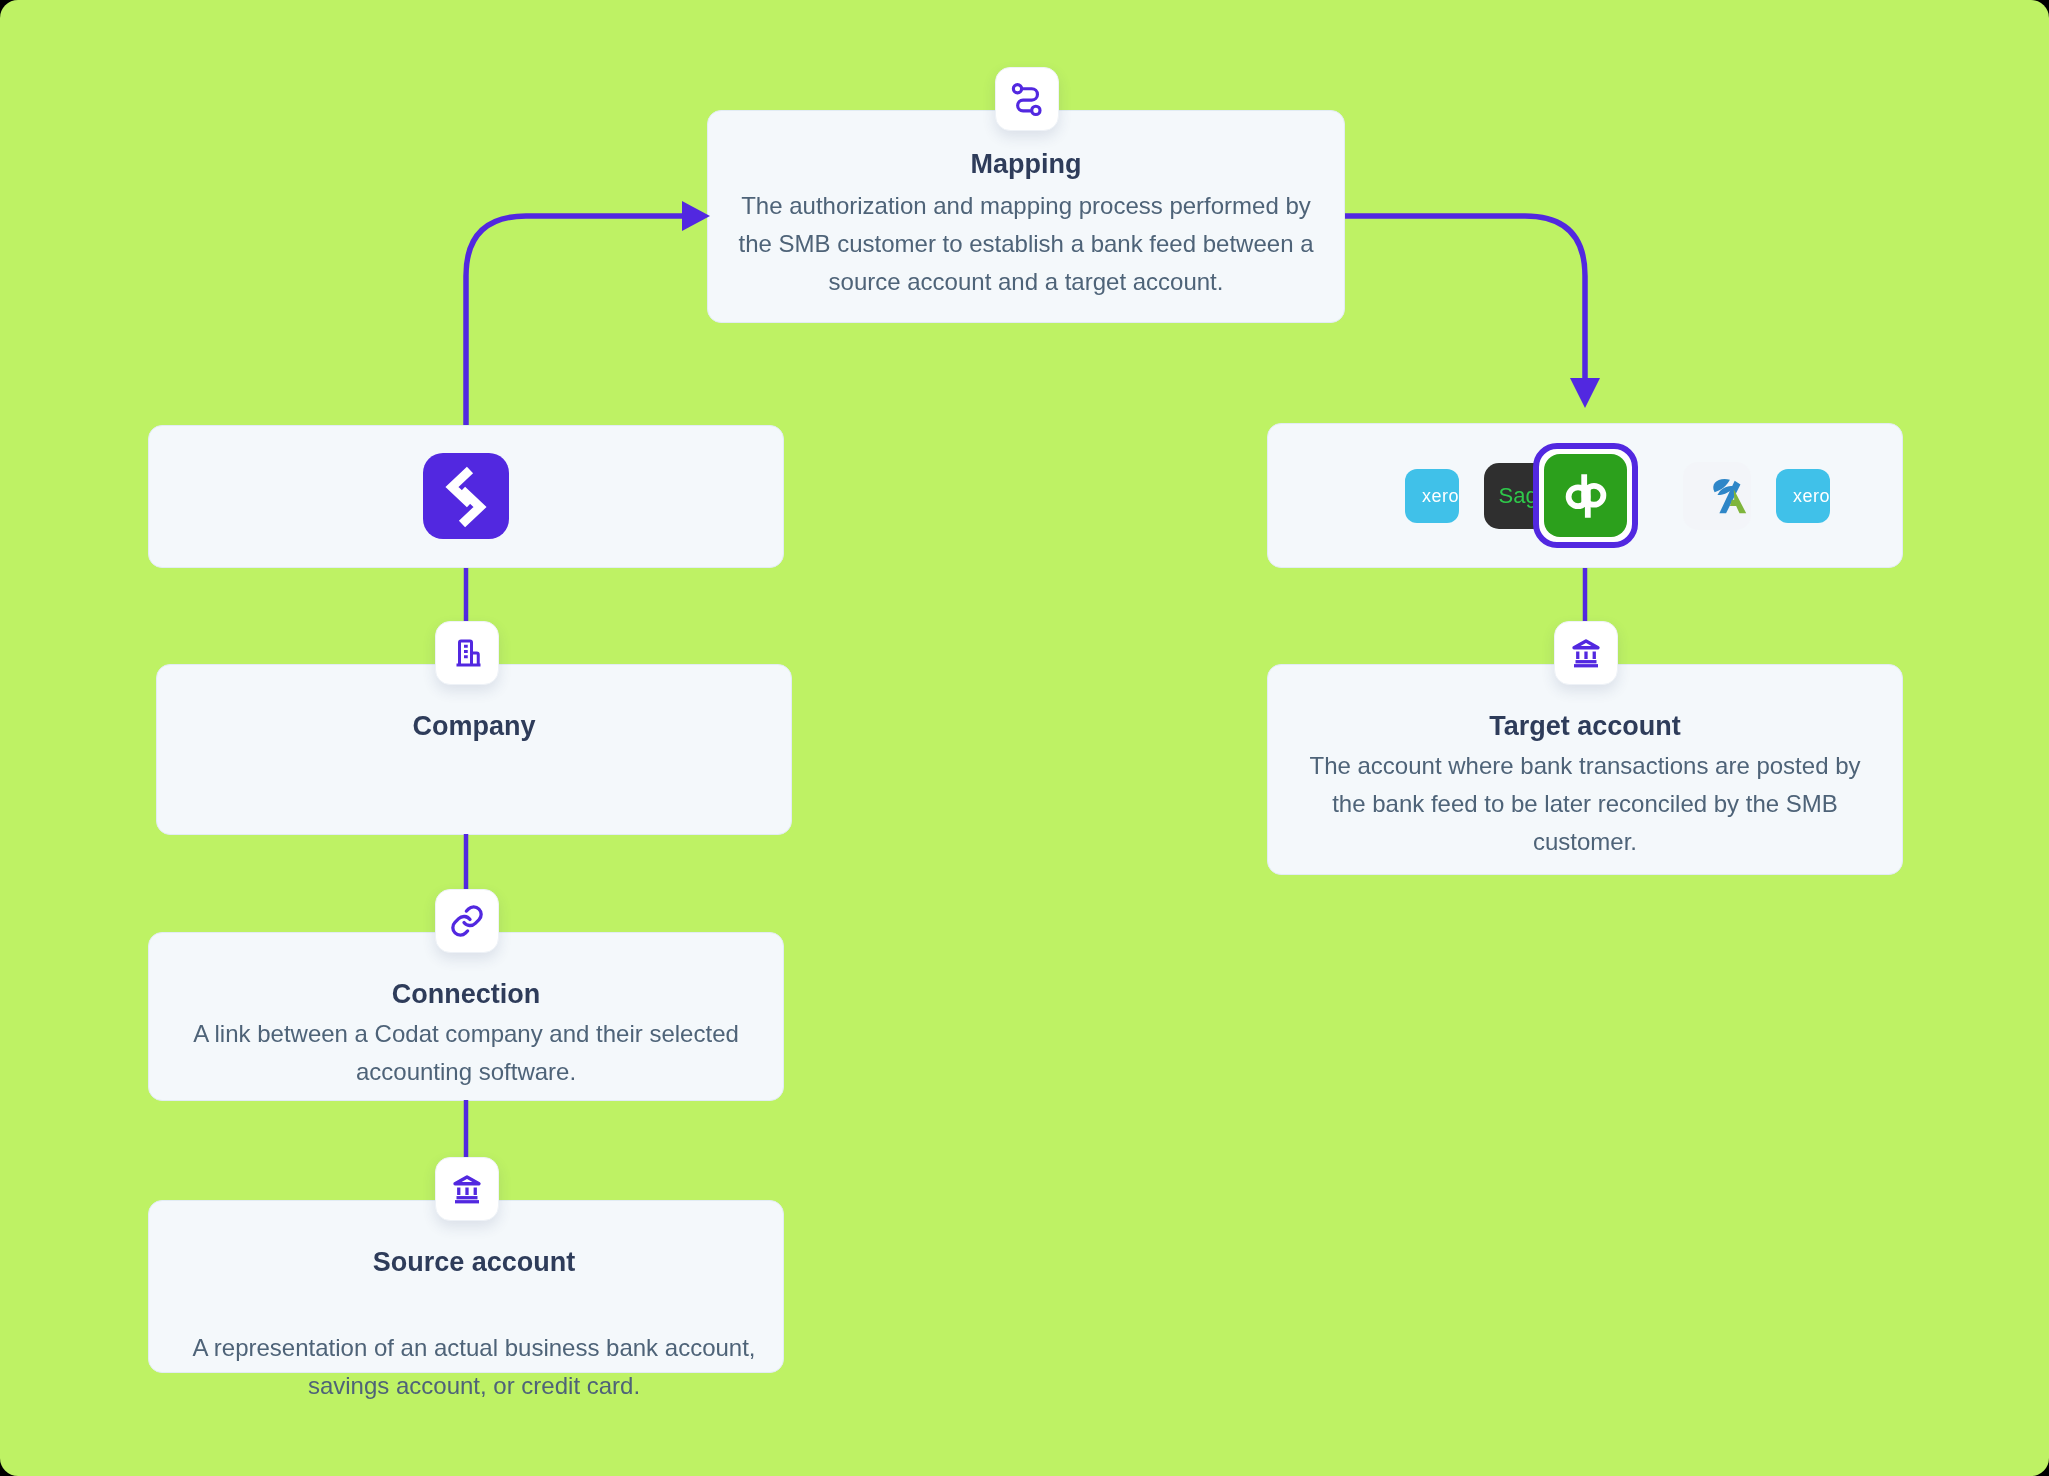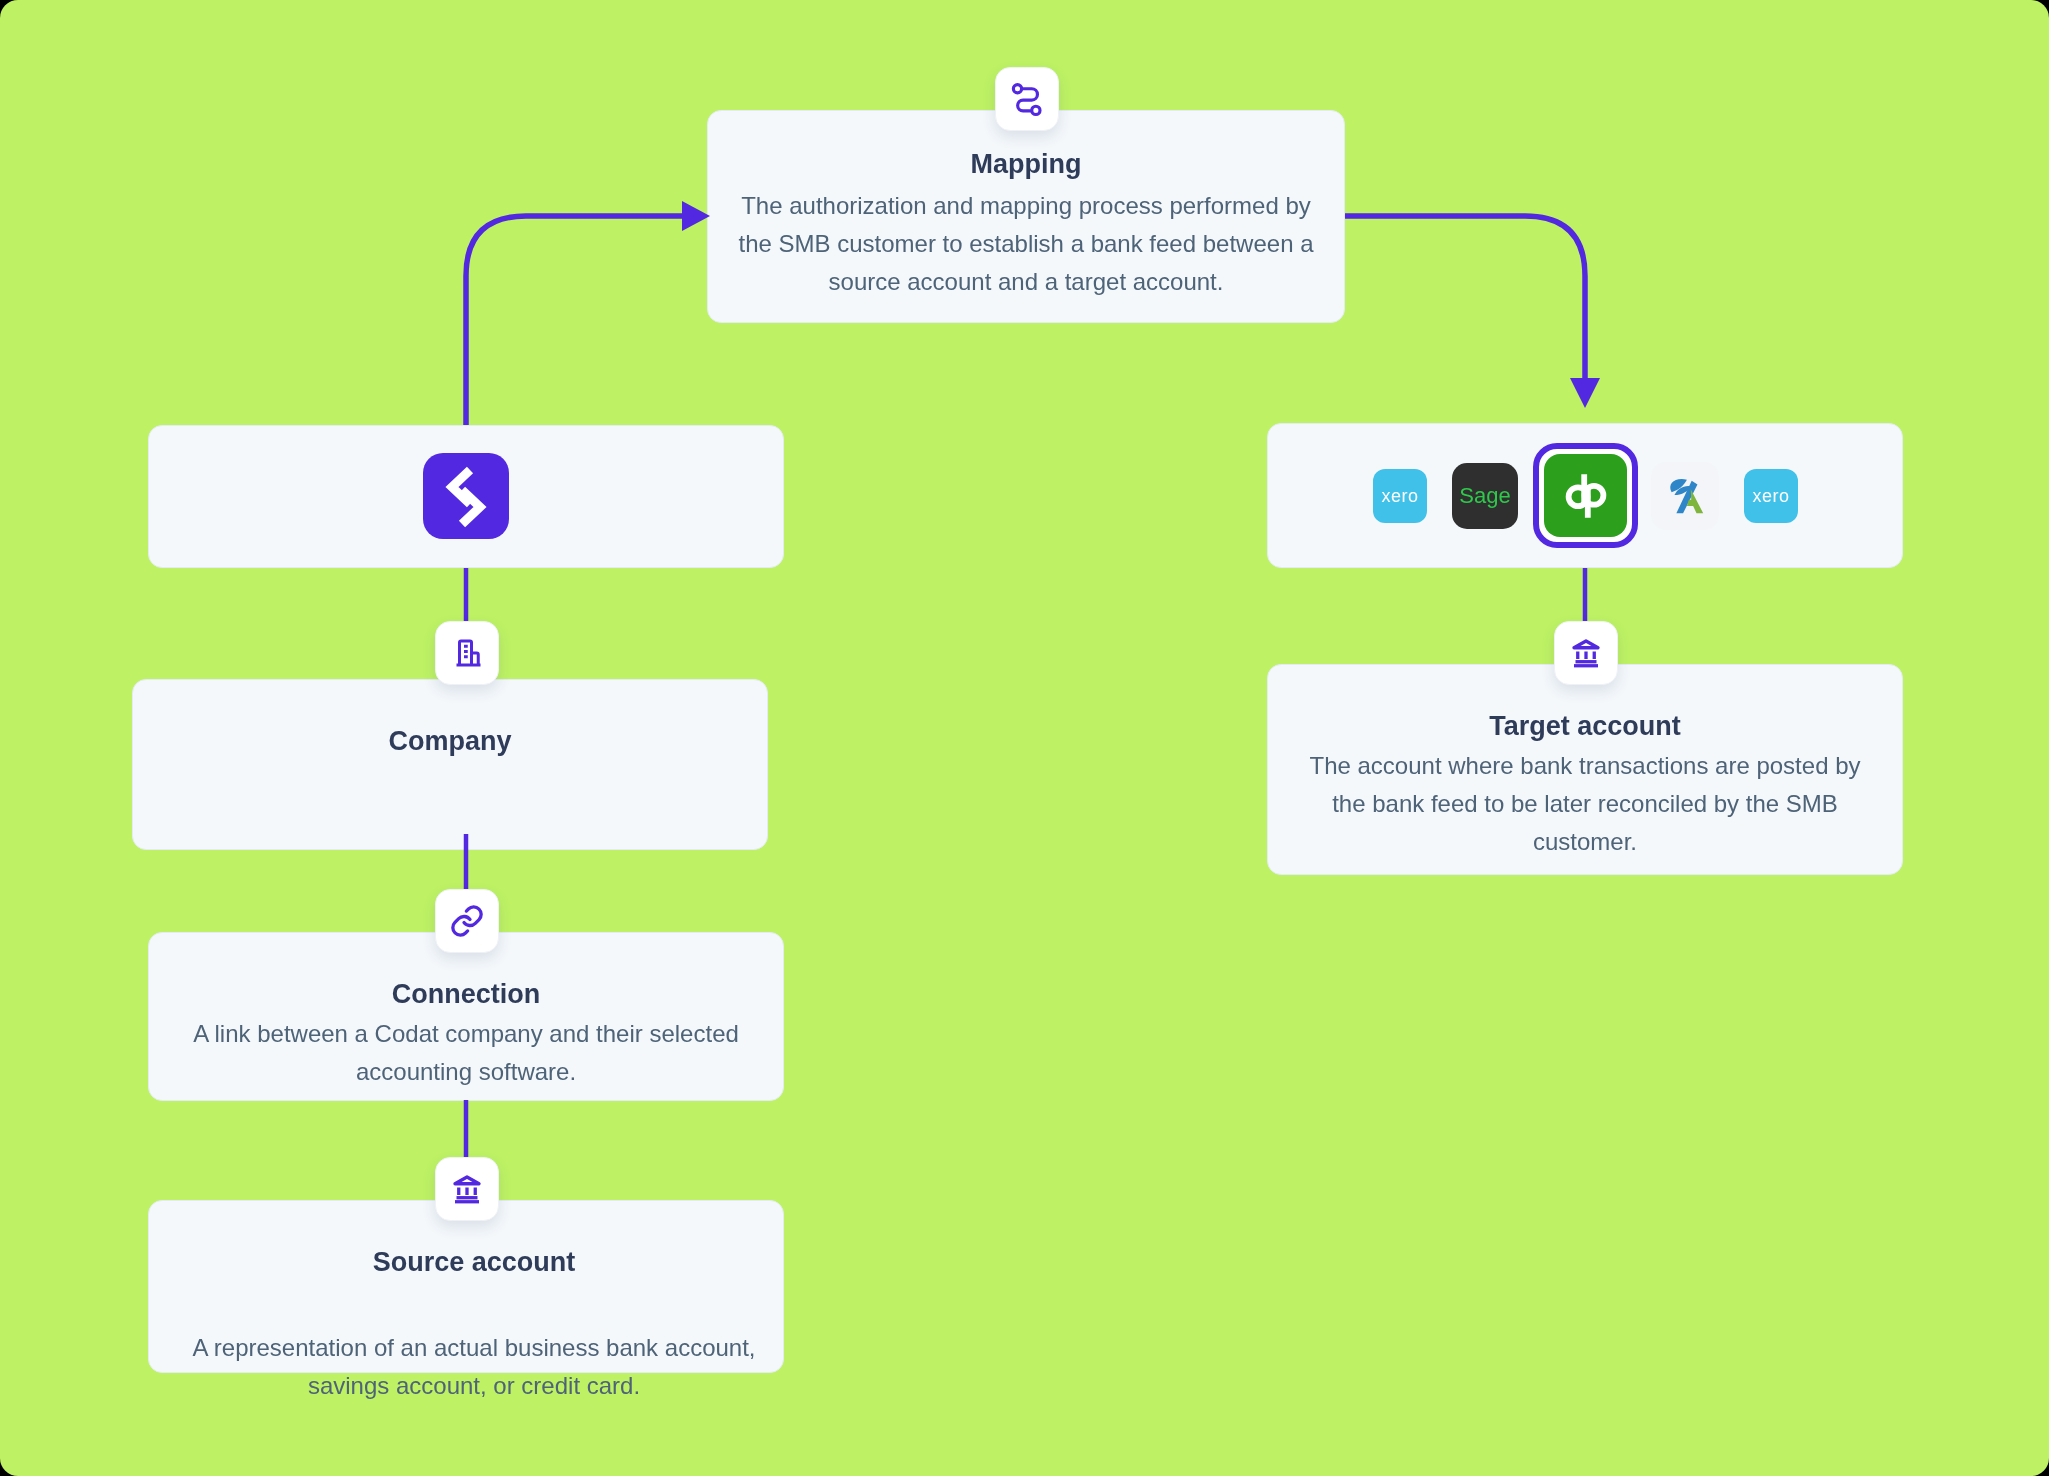--- a/index.html
+++ b/index.html
@@ -26,21 +26,21 @@
     border:1px solid #eef2f7;border-radius:15px;z-index:4;
     box-shadow:0 6px 14px rgba(40,60,110,0.12);
     display:flex;align-items:center;justify-content:center;
   }
   
   .codat{
     position:absolute;width:86px;height:86px;background:#5228e0;border-radius:20px;
     z-index:3;display:flex;align-items:center;justify-content:center;
   }
   
-  .logo{position:absolute;display:flex;align-items:center;justify-content:center;z-index:3;}
+  .logo{position:absolute;display:flex;align-items:center;justify-content:flex-end;z-index:3;margin-left:32px;}
   .logo.xero{width:54px;height:54px;background:#40c1e9;border-radius:12px;}
   .logo.xero span{color:#fff;font-size:18px;font-weight:500;letter-spacing:.5px;}
   .logo.sage{width:66px;height:66px;background:#2f2f2f;border-radius:15px;}
   .logo.sage span{color:#2ec84a;font-size:22px;font-weight:400;}
   .qb-ring{
     position:absolute;width:105px;height:105px;box-sizing:border-box;z-index:3;
     background:#ffffff;border:6px solid #5228e0;border-radius:24px;
     display:flex;align-items:center;justify-content:center;
   }
   .qb-square{
@@ -93,21 +93,21 @@
   <div class="tile" style="left:435px;top:621px;">
     <svg width="36" height="36" viewBox="0 0 24 24" fill="none" stroke="#5228e0" stroke-width="2" stroke-linejoin="round">
       <path d="M7 20 V5 a1 1 0 0 1 1-1 h6 a1 1 0 0 1 1 1 v15"></path>
       <path d="M15 12 h3.5 a1 1 0 0 1 1 1 v7"></path>
       <line x1="5" y1="20" x2="21" y2="20"></line>
       <line x1="10" y1="7.5" x2="12.5" y2="7.5"></line>
       <line x1="10" y1="11" x2="12.5" y2="11"></line>
       <line x1="10" y1="14.5" x2="12.5" y2="14.5"></line>
     </svg>
   </div>
-  <div class="card" style="left:132px;top:664px;width:636px;height:171px;padding:44px 22px 0 22px;margin-top:15px;">
+  <div class="card" style="left:156px;top:664px;width:636px;height:171px;padding:44px 22px 0 22px;">
     <div class="title">Company</div>
   </div>
 
   <div class="tile" style="left:435px;top:889px;">
     <svg width="36" height="36" viewBox="0 0 24 24" fill="none" stroke="#5228e0" stroke-width="2.2" stroke-linecap="round">
       <path d="M10 13 a5 5 0 0 0 7.54 .54 l2.5 -2.5 a5 5 0 0 0 -7.07 -7.07 l-1.4 1.4"></path>
       <path d="M14 11 a5 5 0 0 0 -7.54 -.54 l-2.5 2.5 a5 5 0 0 0 7.07 7.07 l1.4 -1.4"></path>
     </svg>
   </div>
   <div class="card" style="left:148px;top:932px;width:636px;height:169px;padding:44px 22px 4px 22px;">

